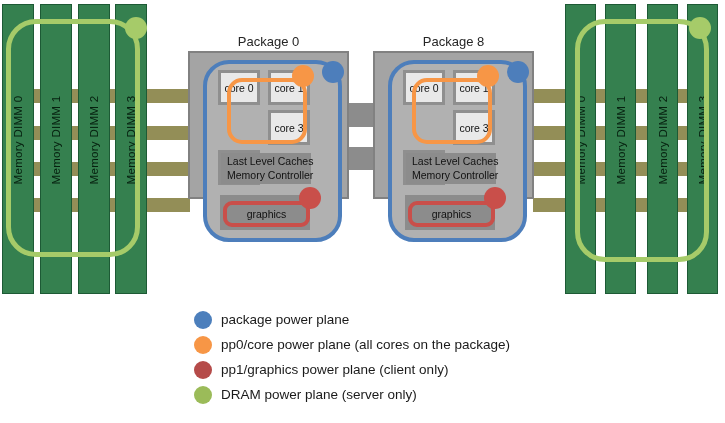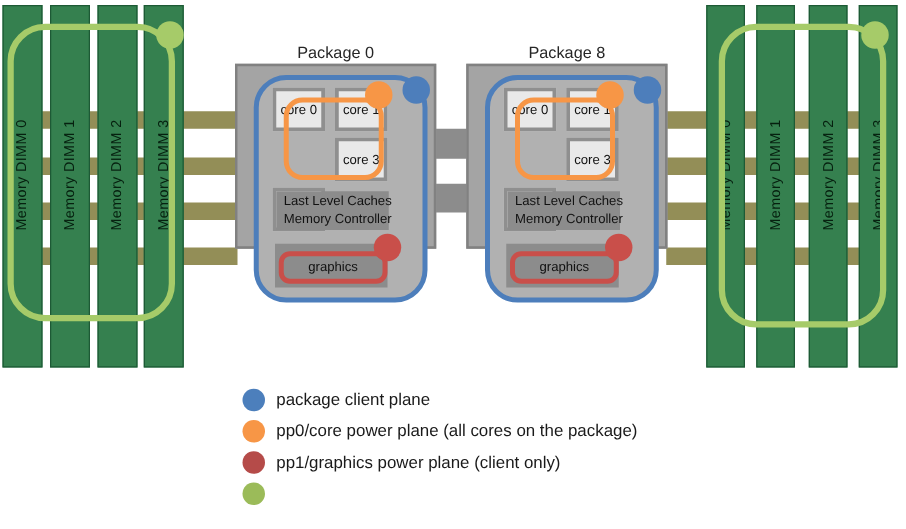--- a/index.html
+++ b/index.html
@@ -156,28 +156,29 @@
       <span>graphics</span>
     </div>
     <div class="marker m-orange" style="background-color: rgb(247, 150, 70);"></div>
     <div class="marker m-blue" style="background-color: rgb(77, 126, 187);"></div>
     <div class="marker m-red" style="background-color: rgb(201, 79, 74);"></div>
   </div>
 
   <div class="legend">
     <div class="legend-row">
       <span class="swatch" style="background-color: rgb(76, 127, 188);"></span>
-      <span class="legend-label">package client plane</span>
+      <span class="legend-label">package power plane</span>
     </div>
     <div class="legend-row">
       <span class="swatch" style="background-color: rgb(247, 150, 70);"></span>
       <span class="legend-label">pp0/core power plane (all cores on the package)</span>
     </div>
     <div class="legend-row">
       <span class="swatch" style="background-color: rgb(181, 75, 73);"></span>
       <span class="legend-label">pp1/graphics power plane (client only)</span>
     </div>
     <div class="legend-row">
       <span class="swatch" style="background-color: rgb(155, 187, 89);"></span>
+      <span class="legend-label">DRAM power plane (server only)</span>
     </div>
   </div>
 
 </div>
 
 </body></html>

